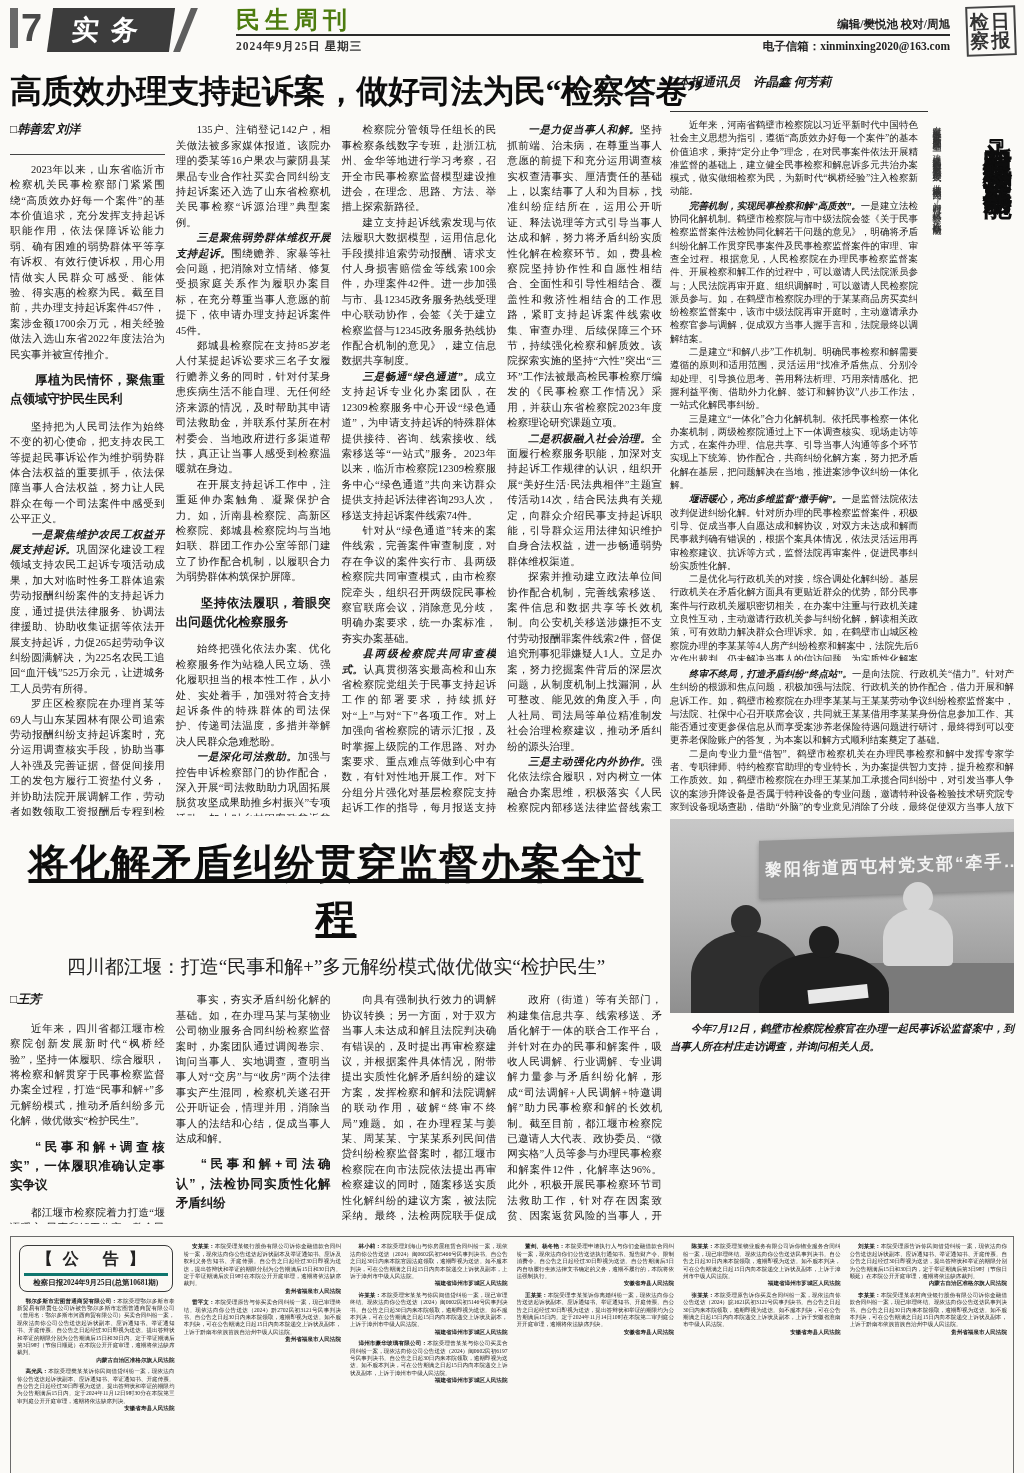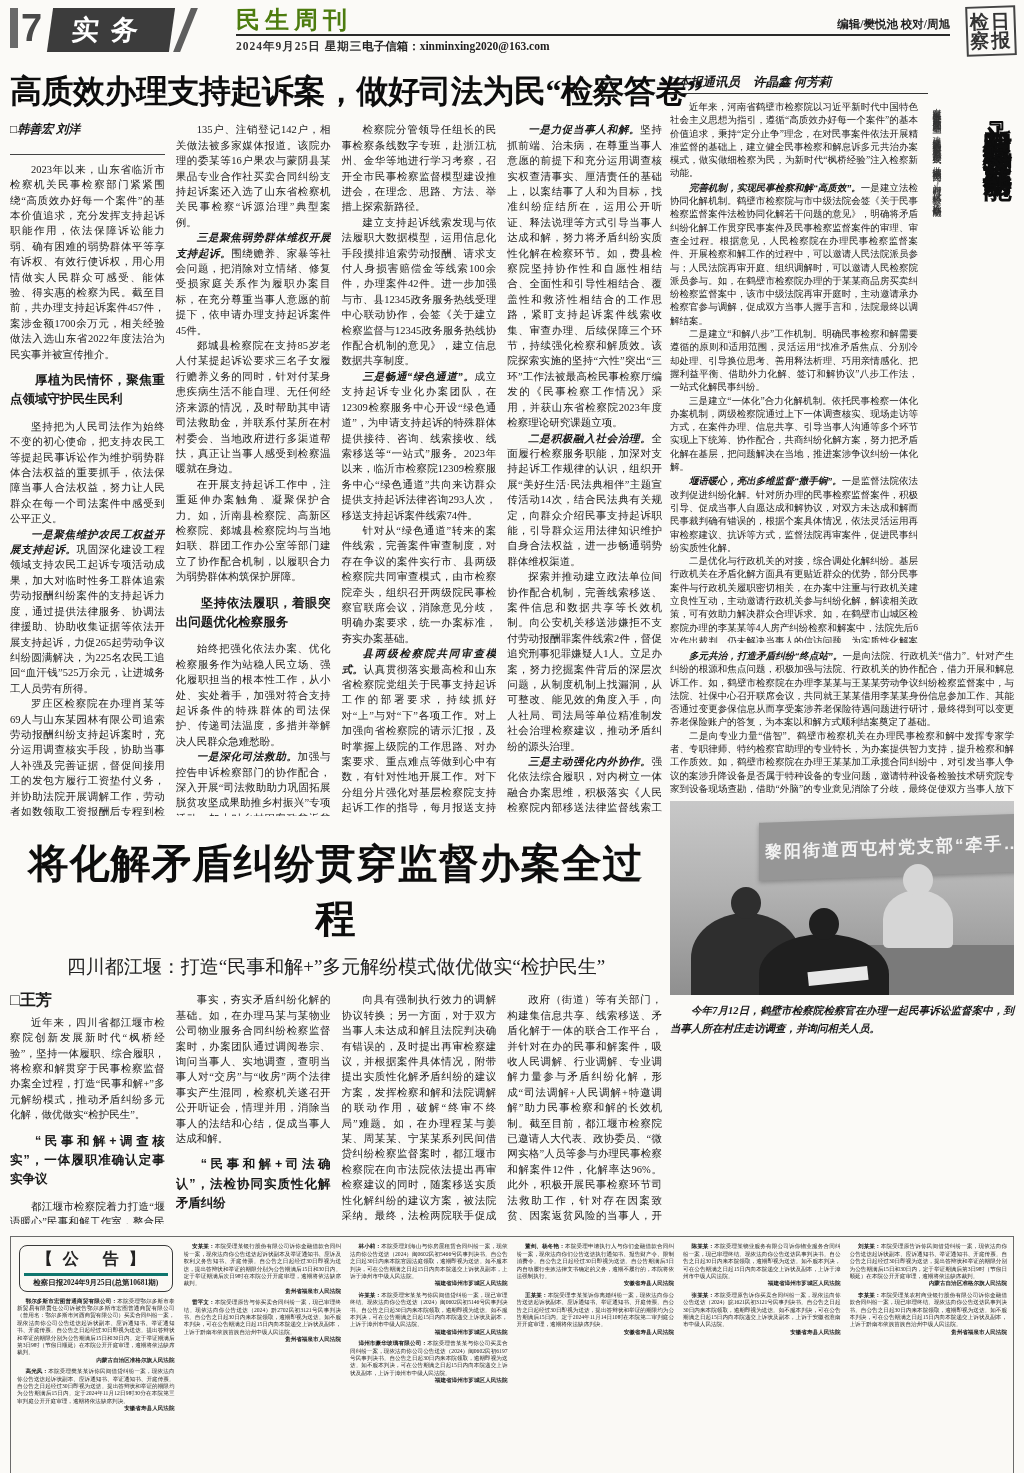--- a/index.html
+++ b/index.html
@@ -15,21 +15,21 @@
   .section-box{background:#3c3c3c;color:#fff;font-weight:bold;font-size:27px;line-height:44px;
                padding:0 22px;transform:skewX(-8deg);letter-spacing:12px;
                font-family:"Liberation Sans","DejaVu Sans",sans-serif;white-space:nowrap;}
   .slash{width:7px;height:44px;background:#5e5e5e;transform:skewX(-22deg);margin-left:10px;}
   .mast-right{flex:1;margin-left:12px;margin-right:64px;}
   .mast-top{display:flex;justify-content:space-between;align-items:flex-end;
             border-bottom:2px solid #2a2a2a;padding-bottom:2px;}
   .weekly{font-size:24px;font-weight:bold;letter-spacing:5px;line-height:1;
           font-family:"Liberation Sans","DejaVu Sans",sans-serif;color:#4d7c0f;}
   .editors{font-size:11.5px;font-weight:bold;color:#222;}
-  .mast-bottom{display:flex;margin-top:3px;}
+  .mast-bottom{display:flex;justify-content:space-between;margin-top:3px;}
   .page-date{font-size:11.5px;font-weight:bold;color:#333;letter-spacing:1px;}
   .email{font-size:11.5px;font-weight:bold;color:#222;}
   .logo{position:absolute;right:8px;top:6px;width:50px;height:50px;border:2px solid #444;
         display:grid;grid-template-columns:1fr 1fr;place-items:center;transform:rotate(-2deg);
         font-weight:bold;font-size:19px;line-height:1;color:#333;padding:2px;box-sizing:border-box;
         background:#fbfaf7;}
   .logo span{display:block;}
   
   .content{display:flex;padding:0 10px;}
   .left-col{width:652px;flex:0 0 auto;}
@@ -40,28 +40,28 @@
   
   .cols{display:flex;gap:11px;overflow:hidden;}
   .cols-a1{height:694px;}
   .col{flex:1;text-align:justify;font-size:10.5px;line-height:15.4px;overflow:hidden;}
   .blk-p{margin:0;text-indent:2em;}
   .blk-p strong{font-weight:bold;font-style:italic;}
   .blk-sub{font-size:12.5px;font-weight:bold;margin:9px 0;text-indent:2em;line-height:1.55;
            font-family:"Liberation Sans","DejaVu Sans",sans-serif;}
   .blk-byline{font-weight:bold;font-style:italic;font-size:12px;text-indent:0;
               border-bottom:1px solid #444;padding-bottom:16px;margin:0 0 7px;}
-  .blk-byline-plain{font-weight:bold;font-size:16px;text-indent:0;margin:0 0 7px;}
-  
-  .h2{font-size:40px;font-weight:bold;text-align:center;margin:20px 0 8px;letter-spacing:1px;color:#0d0d0d;}
+  .blk-byline-plain{font-weight:bold;font-style:italic;font-size:12px;text-indent:0;margin:0 0 13px;}
+  
+  .h2{font-size:40px;font-weight:bold;text-align:center;margin:20px 0 8px;letter-spacing:1px;color:#0d0d0d;text-decoration:underline;}
   .h2-sub{font-size:19px;text-align:center;margin:0 0 12px;color:#222;}
   .cols-a3{height:232px;}
   
   .r-byline{font-weight:bold;font-style:italic;font-size:12.5px;border-bottom:1.5px solid #333;
-            padding-bottom:2px;margin:10px 0 7px;width:258px;}
+            padding-bottom:20px;margin:10px 0 7px;width:258px;}
   .r-byline .names{margin-left:10px;}
   .r-row1{display:flex;height:542px;overflow:hidden;}
   .r-text{width:248px;flex:0 0 auto;font-size:9.5px;line-height:13.3px;text-align:justify;overflow:hidden;}
   .r-text p{margin:0;text-indent:2em;}
   .r-text p strong{font-weight:bold;font-family:"Liberation Sans","DejaVu Sans",sans-serif;}
   .v-strip{width:20px;flex:0 0 auto;margin:0 4px;writing-mode:vertical-rl;font-size:9px;
            line-height:11px;color:#333;overflow:hidden;letter-spacing:1px;}
   .v-headline{flex:1;writing-mode:vertical-rl;font-size:29px;font-weight:bold;letter-spacing:3px;
               line-height:1.15;color:#0d0d0d;overflow:hidden;margin-left:2px;}
   .r-cont{height:144px;overflow:hidden;font-size:9.5px;line-height:13.3px;text-align:justify;margin-top:6px;}
@@ -200,21 +200,21 @@
             <p class="blk-p"><strong>完善机制，实现民事检察和解“高质效”。</strong>一是建立法检协同化解机制。鹤壁市检察院与市中级法院会签《关于民事检察监督案件法检协同化解若干问题的意见》，明确将矛盾纠纷化解工作贯穿民事案件及民事检察监督案件的审理、审查全过程。根据意见，人民检察院在办理民事检察监督案件、开展检察和解工作的过程中，可以邀请人民法院派员参与；人民法院再审开庭、组织调解时，可以邀请人民检察院派员参与。如，在鹤壁市检察院办理的于某某商品房买卖纠纷检察监督案中，该市中级法院再审开庭时，主动邀请承办检察官参与调解，促成双方当事人握手言和，法院最终以调解结案。</p>
             <p class="blk-p">二是建立“和解八步”工作机制。明确民事检察和解需要遵循的原则和适用范围，灵活运用“找准矛盾焦点、分别冷却处理、引导换位思考、善用释法析理、巧用亲情感化、把握利益平衡、借助外力化解、签订和解协议”八步工作法，一站式化解民事纠纷。</p>
             <p class="blk-p">三是建立“一体化”合力化解机制。依托民事检察一体化办案机制，两级检察院通过上下一体调查核实、现场走访等方式，在案件办理、信息共享、引导当事人沟通等多个环节实现上下统筹、协作配合，共商纠纷化解方案，努力把矛盾化解在基层，把问题解决在当地，推进案涉争议纠纷一体化解。</p>
             <p class="blk-p"><strong>堰语暖心，亮出多维监督“撒手锏”。</strong>一是监督法院依法改判促进纠纷化解。针对所办理的民事检察监督案件，积极引导、促成当事人自愿达成和解协议，对双方未达成和解而民事裁判确有错误的，根据个案具体情况，依法灵活运用再审检察建议、抗诉等方式，监督法院再审案件，促进民事纠纷实质性化解。</p>
             <p class="blk-p">二是优化与行政机关的对接，综合调处化解纠纷。基层行政机关在矛盾化解方面具有更贴近群众的优势，部分民事案件与行政机关履职密切相关，在办案中注重与行政机关建立良性互动，主动邀请行政机关参与纠纷化解，解读相关政策，可有效助力解决群众合理诉求。如，在鹤壁市山城区检察院办理的李某某等4人房产纠纷检察和解案中，法院先后6次作出裁判，仍未解决当事人的信访问题。为实质性化解案涉房产纠纷，山城区检察院依托“府检联动”工作机制，邀请该区住建部门共同对当事人开展政策规定解读和释法说理，最终通过和解方式成功办理该案。</p>
           </div>
         <div class="v-strip">在对民事案件依法开展精准监督的基础上，建立健全民事检察和解息诉多元共治办案模式，做实做细检察为民，为新时代“枫桥经验”注入检察新动能。</div>
         <div class="v-headline">为新时代『枫桥经验』注入检察新动能</div>
       </div>
       <div class="r-cont">
-          <p class="blk-p"><strong>多元共治，打造矛盾纠纷“终点站”。</strong>一是向法院、行政机关“借力”。针对产生纠纷的根源和焦点问题，积极加强与法院、行政机关的协作配合，借力开展和解息诉工作。如，鹤壁市检察院在办理李某某与王某某劳动争议纠纷检察监督案中，与法院、社保中心召开联席会议，共同就王某某借用李某某身份信息参加工作、其能否通过变更参保信息从而享受案涉养老保险待遇问题进行研讨，最终得到可以变更养老保险账户的答复，为本案以和解方式顺利结案奠定了基础。</p>
+          <p class="blk-p"><strong>终审不终局，打造矛盾纠纷“终点站”。</strong>一是向法院、行政机关“借力”。针对产生纠纷的根源和焦点问题，积极加强与法院、行政机关的协作配合，借力开展和解息诉工作。如，鹤壁市检察院在办理李某某与王某某劳动争议纠纷检察监督案中，与法院、社保中心召开联席会议，共同就王某某借用李某某身份信息参加工作、其能否通过变更参保信息从而享受案涉养老保险待遇问题进行研讨，最终得到可以变更养老保险账户的答复，为本案以和解方式顺利结案奠定了基础。</p>
           <p class="blk-p">二是向专业力量“借智”。鹤壁市检察机关在办理民事检察和解中发挥专家学者、专职律师、特约检察官助理的专业特长，为办案提供智力支持，提升检察和解工作质效。如，鹤壁市检察院在办理王某某加工承揽合同纠纷中，对引发当事人争议的案涉升降设备是否属于特种设备的专业问题，邀请特种设备检验技术研究院专家到设备现场查勘，借助“外脑”的专业意见消除了分歧，最终促使双方当事人放下芥蒂，达成和解。</p>
         </div>
 
       <div class="photo">
         <div class="banner">
           <span>黎阳街道西屯村党支部“牵手……情暖……”</span>
         </div>
         <div class="table"></div>
         <div class="fig fig3">
             <div class="head"></div>

